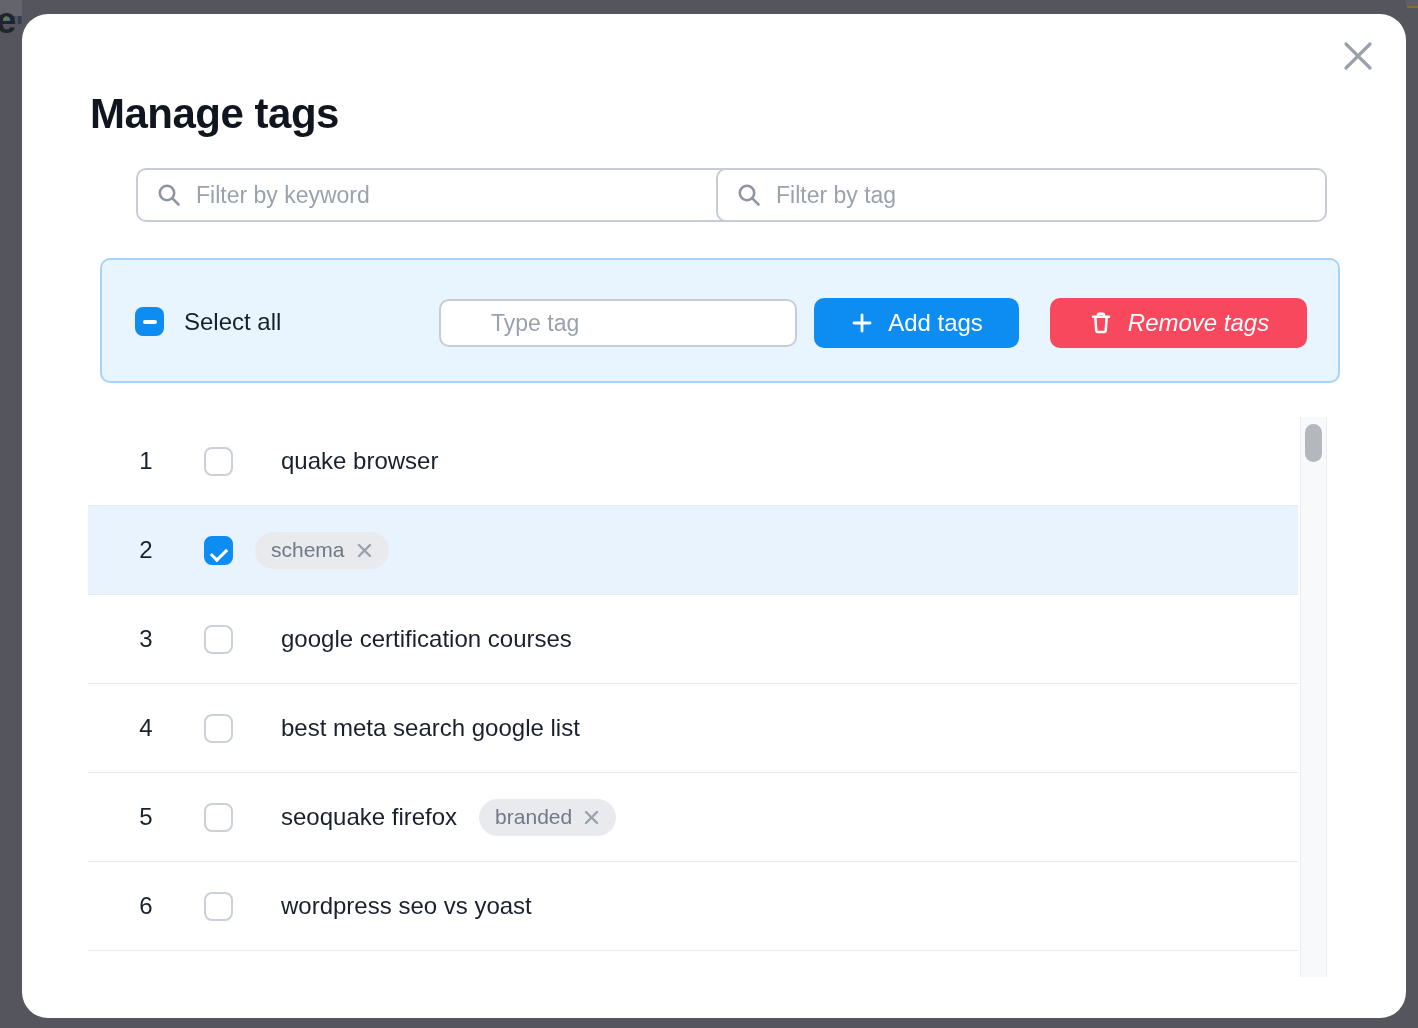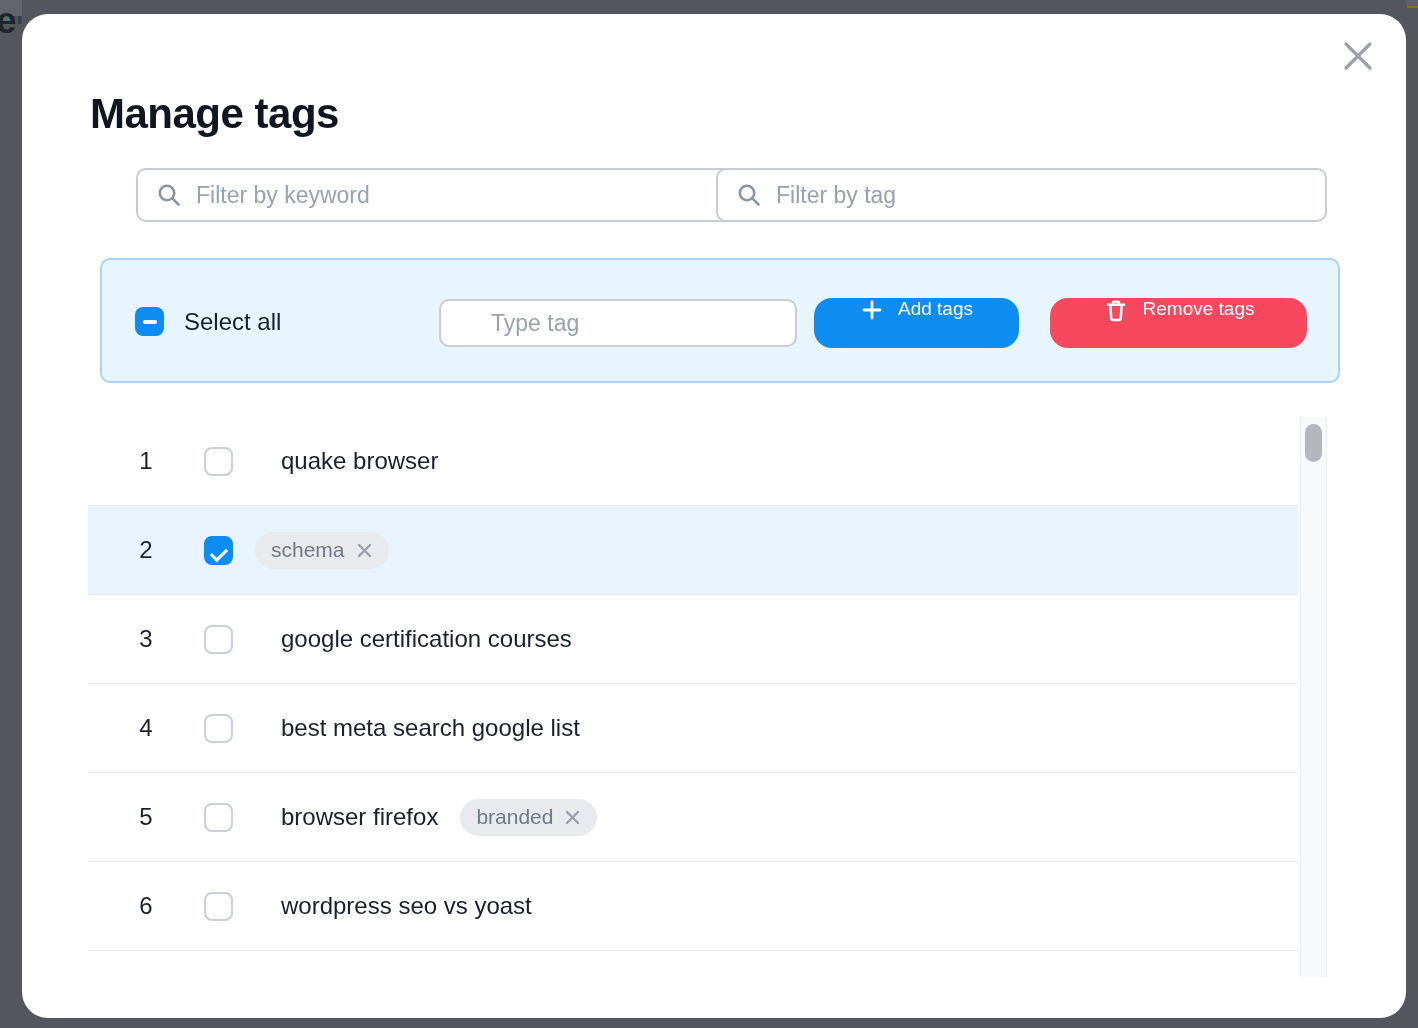--- a/index.html
+++ b/index.html
@@ -78,27 +78,27 @@
     position:absolute; left:337px; top:39px; width:358px; height:48px;
     border:2px solid #c8ccd4; border-radius:10px; background:#fff;padding-left:32px;
   }
   .type-tag-box input {
     width:100%; height:100%; border:none; outline:none; background:transparent;
     font-family:"Liberation Sans", sans-serif;
     font-size:23px; color:#1a212c; padding:0 18px;
   }
   .type-tag-box input::placeholder { color:#9aa2ae; }
   .btn {
-    position:absolute; top:38px; height:50px; border:none; border-radius:18px;
-    display:flex; align-items:flex-start; justify-content:center; gap:14px;
+    position:absolute; top:38px; height:50px; border:none; border-radius:10px;
+    display:flex; align-items:center; justify-content:center; gap:14px;
     font-family:"Liberation Sans", sans-serif;
-    font-size:19px; font-weight:500; color:#fff; cursor:pointer;
+    font-size:24px; font-weight:500; color:#fff; cursor:pointer;
   }
   .btn-add { left:712px; width:205px; background:#0d8cf2; }
-  .btn-remove { left:948px; width:257px; background:#f8485e; }
+  .btn-remove { left:948px; width:257px; background:#f8485e;font-style:italic; }
 
   
   .list { position:absolute; left:66px; top:403px; width:1210px; }
   .row {
     display:flex; align-items:center; height:89px;
     border-bottom:1px solid #e9eaee; background:#fff;
   }
   .row.selected { background:#e8f3fd; }
   .num { width:116px; text-align:center; font-size:24px; color:#1a212c; }
   .cb {
@@ -230,21 +230,21 @@
         <div class="row">
           <span class="num">4</span>
           <button class="cb"></button>
           <span class="kw">best meta search google list</span>
 
         </div>
 
         <div class="row">
           <span class="num">5</span>
           <button class="cb"></button>
-          <span class="kw">browser firefox</span>
+          <span class="kw">seoquake firefox</span>
           <span class="pill">
             <span class="pill-label">branded</span>
             <svg width="17" height="17" viewBox="0 0 17 17">
               <path d="M3 3 L14 14 M14 3 L3 14" stroke="#99a1ab" stroke-width="2.4" stroke-linecap="round" fill="none"></path>
             </svg>
           </span>
         </div>
 
         <div class="row">
           <span class="num">6</span>

